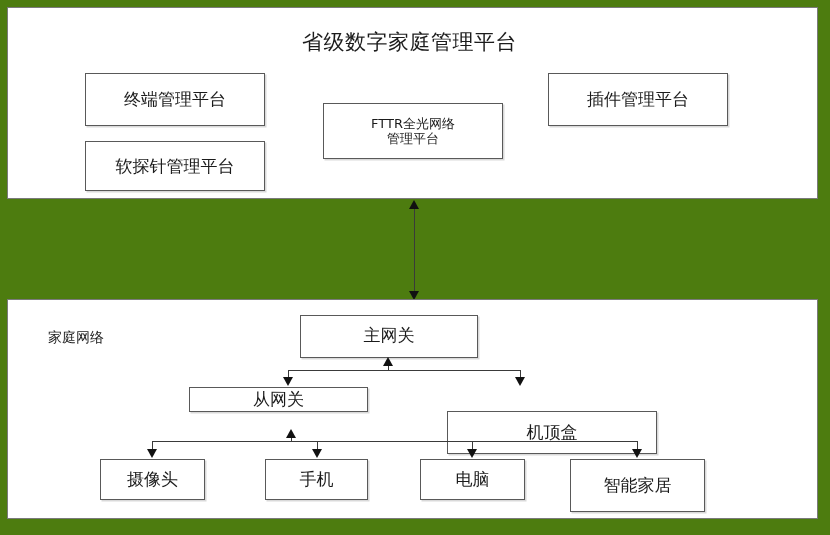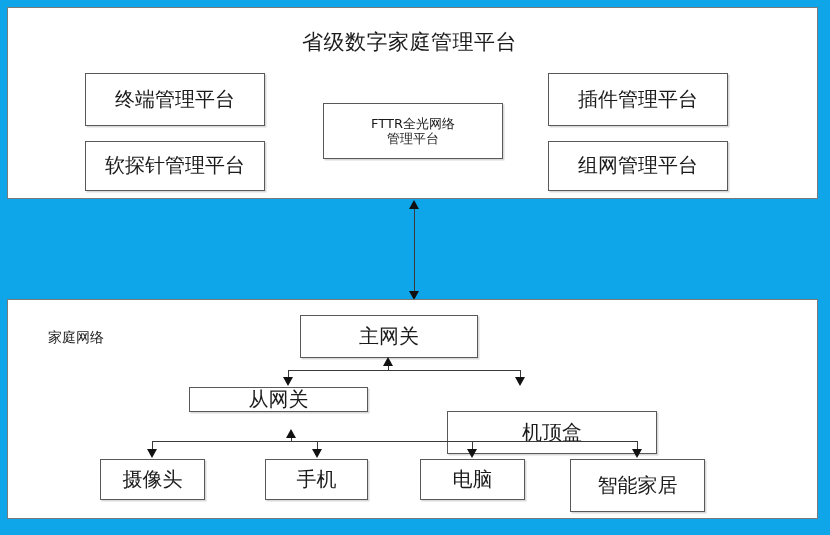--- a/index.html
+++ b/index.html
@@ -4,21 +4,21 @@
 <style>
   html, body {
     margin: 0;
     padding: 0;
     background: #ffffff;
   }
   #canvas {
     position: relative;
     width: 830px;
     height: 535px;
-    background: #0ea5e9;
+    background: #4d7c0f;
     font-family: "DejaVu Sans", "Liberation Sans", sans-serif;
     overflow: hidden;
   }
 
   
   .container {
     position: absolute;
     box-sizing: border-box;
     border: 1.6px solid #7a7a7a;
     background: #ffffff;
@@ -68,52 +68,51 @@
   .arrow-down, .arrow-up {
     position: absolute;
     width: 0;
     height: 0;
     border-left: 5.5px solid transparent;
     border-right: 5.5px solid transparent;
   }
   .arrow-down { border-top: 9px solid #111111; }
   .arrow-up   { border-bottom: 9px solid #111111; }
 
-  .fs20 { font-size: 20px; }
+  .fs20 { font-size: 17px; }
   .fs19 { font-size: 13px; }
 </style>
 </head>
 <body>
 
 <div id="canvas">
 
   <div class="container" style="left:7px; top:7px; width:811px; height:192px;"></div>
 
   <div class="label title-label" style="left:302px; top:28px;">省级数字家庭管理平台</div>
 
   <div class="node fs20" style="left:85px; top:73px; width:180px; height:53px;">终端管理平台</div>
 
   <div class="node fs20" style="left:85px; top:141px; width:180px; height:50px;">软探针管理平台</div>
 
   <div class="node fs19" style="left:323px; top:103px; width:180px; height:56px;">FTTR全光网络
 管理平台</div>
 
   <div class="node fs20" style="left:548px; top:73px; width:180px; height:53px;text-align:center;">插件管理平台</div>
 
-  <div class="node fs20" style="left:548px; top:141px; width:180px; height:50px;">组网管理平台</div>
 
   <div class="line-v" style="left:414px; top:203px; height:94px;"></div>
   <div class="arrow-up" style="left:409px; top:200px;"></div>
   <div class="arrow-down" style="left:409px; top:291px;"></div>
 
   <div class="container" style="left:7px; top:299px; width:811px; height:220px;"></div>
 
   <div class="label section-label" style="left:48px; top:329px;">家庭网络</div>
 
-  <div class="node fs20" style="left:300px; top:315px; width:178px; height:43px;">主网关</div>
+  <div class="node fs20" style="left:300px; top:315px; width:178px; height:43px;font-family:Liberation Serif, serif;">主网关</div>
 
   <div class="line-v" style="left:388px; top:359px; height:12px;"></div>
   <div class="arrow-up" style="left:383px; top:357px;"></div>
   <div class="line-h" style="left:288px; top:370px; width:232px;"></div>
   <div class="line-v" style="left:288px; top:370px; height:9px;"></div>
   <div class="arrow-down" style="left:283px; top:377px;"></div>
   <div class="line-v" style="left:520px; top:370px; height:9px;"></div>
   <div class="arrow-down" style="left:515px; top:377px;"></div>
 
   <div class="node fs20" style="left:189px; top:387px; width:179px; height:25px;text-align:right;">从网关</div>

